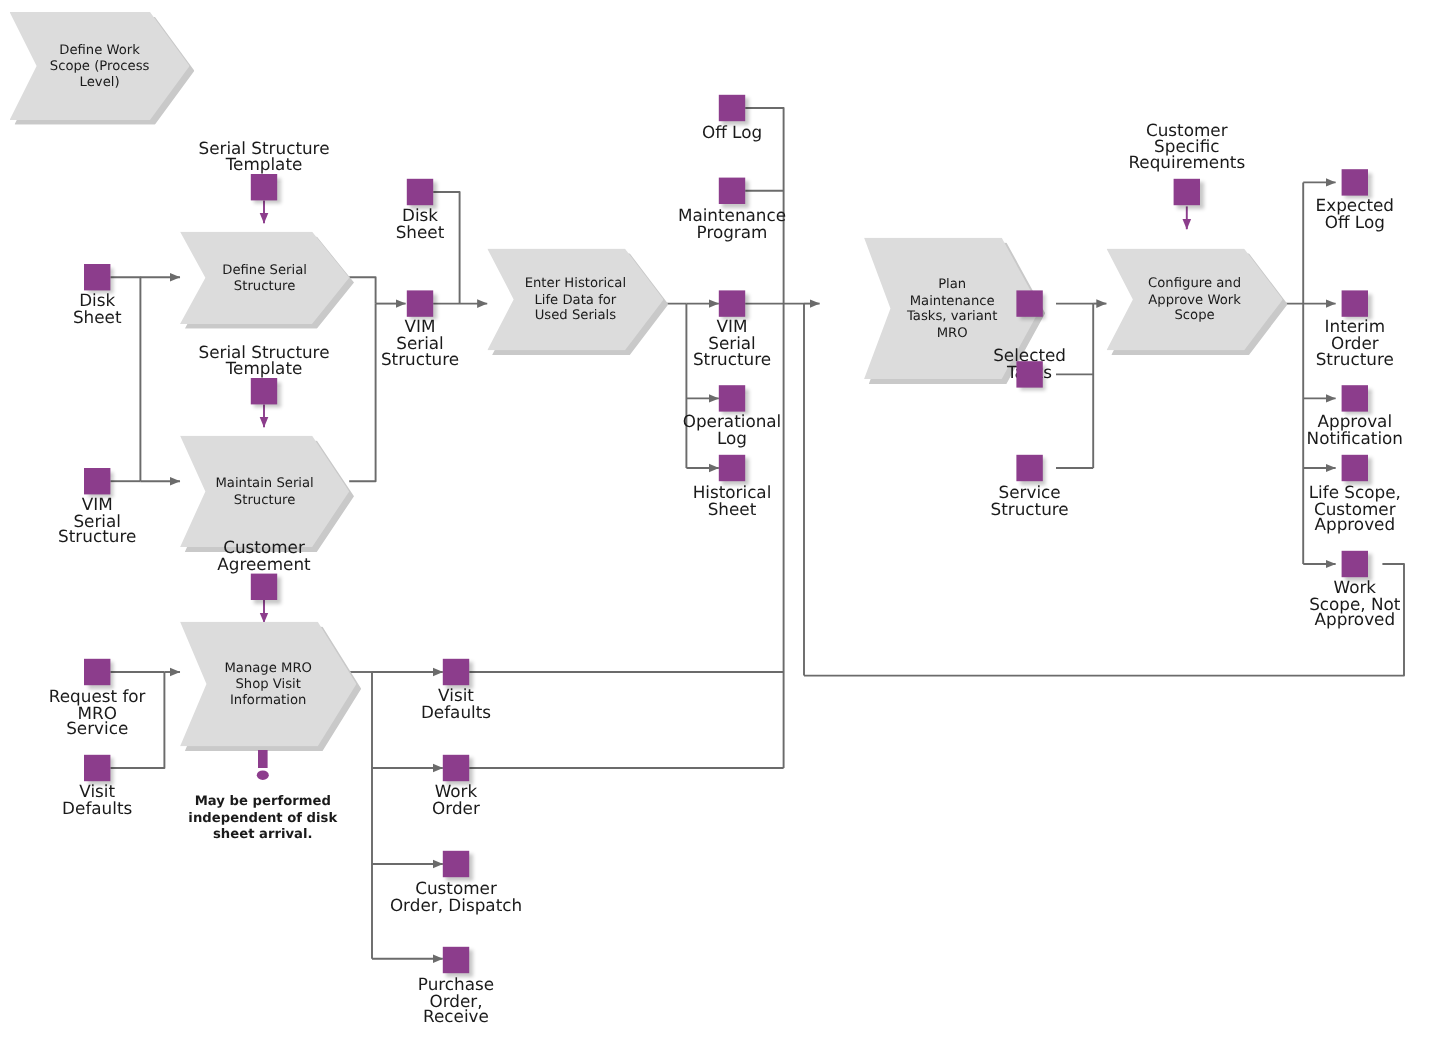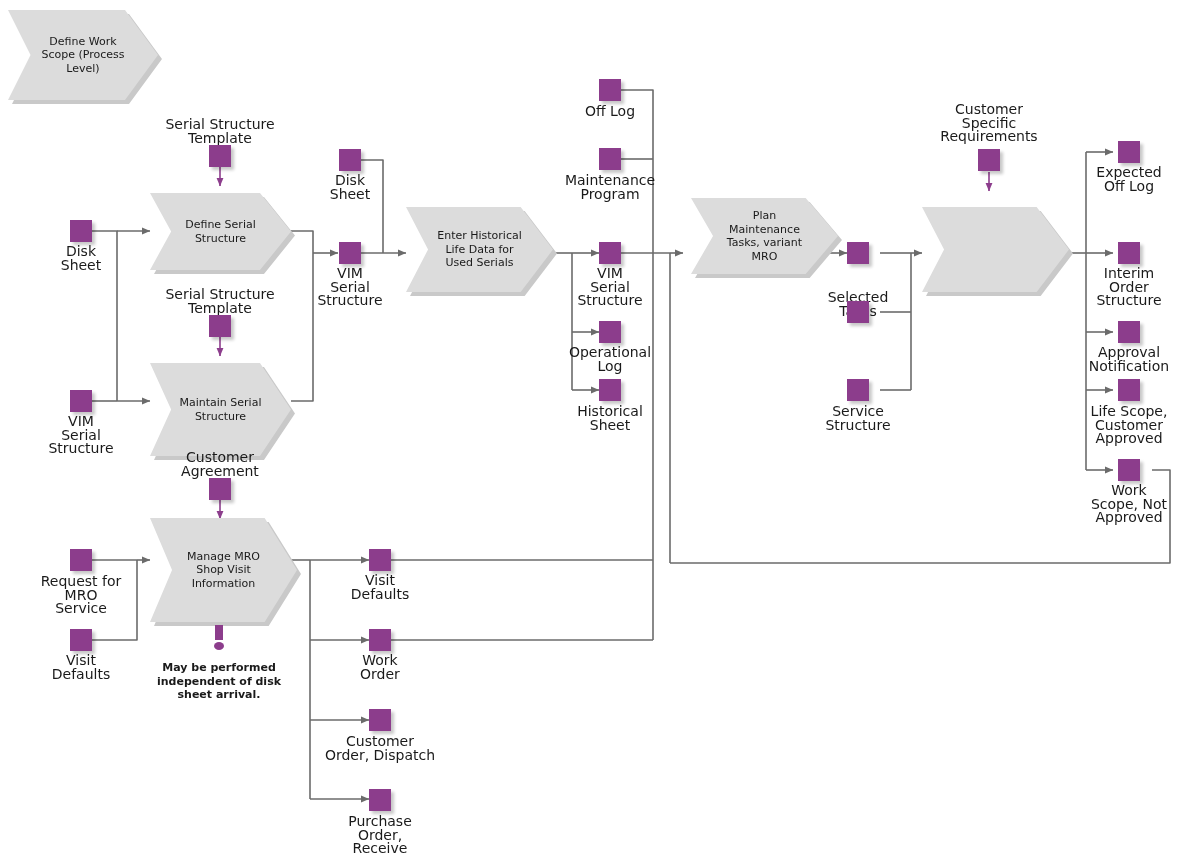--- a/index.html
+++ b/index.html
@@ -145,32 +145,35 @@
   </div>
 
   <div class="proc" style="left:406px;top:207px;width:147px;height:85px;">
     <div class="shadow"></div>
     <div class="body"></div>
     <div class="txt">Enter Historical
 Life Data for
 Used Serials</div>
   </div>
 
-  <div class="proc" style="left:691px;top:198px;width:147px;height:76px;">
+  <div class="proc" style="left:720px;top:198px;width:147px;height:118px;">
     <div class="shadow"></div>
     <div class="body"></div>
     <div class="txt">Plan
 Maintenance
 Tasks, variant
 MRO</div>
   </div>
 
   <div class="proc" style="left:922px;top:207px;width:147px;height:85px;">
     <div class="shadow"></div>
     <div class="body"></div>
+    <div class="txt">Configure and
+Approve Work
+Scope</div>
   </div>
 
   <div class="proc" style="left:150px;top:518px;width:147px;height:104px;">
     <div class="shadow"></div>
     <div class="body"></div>
     <div class="txt">Manage MRO
 Shop Visit
 Information</div>
   </div>
 

